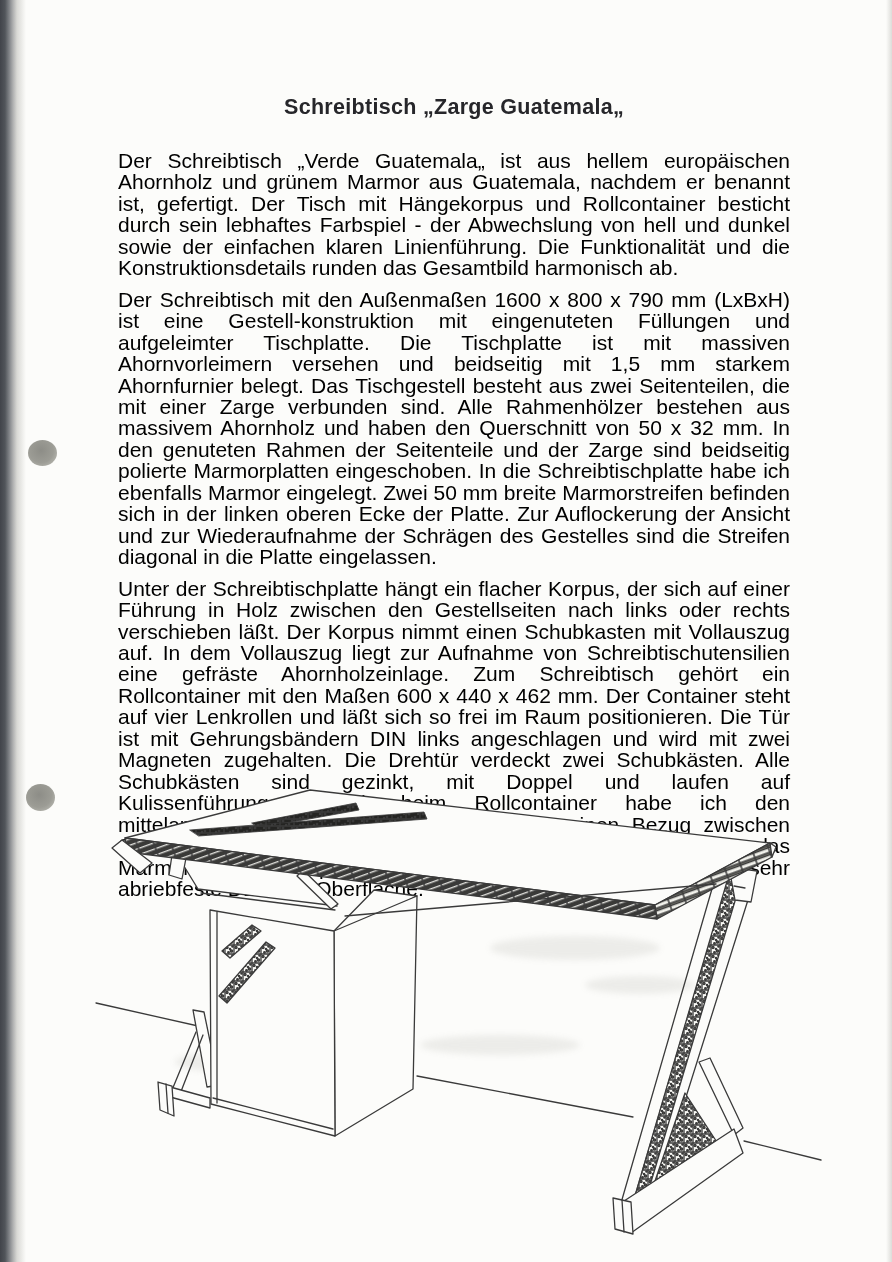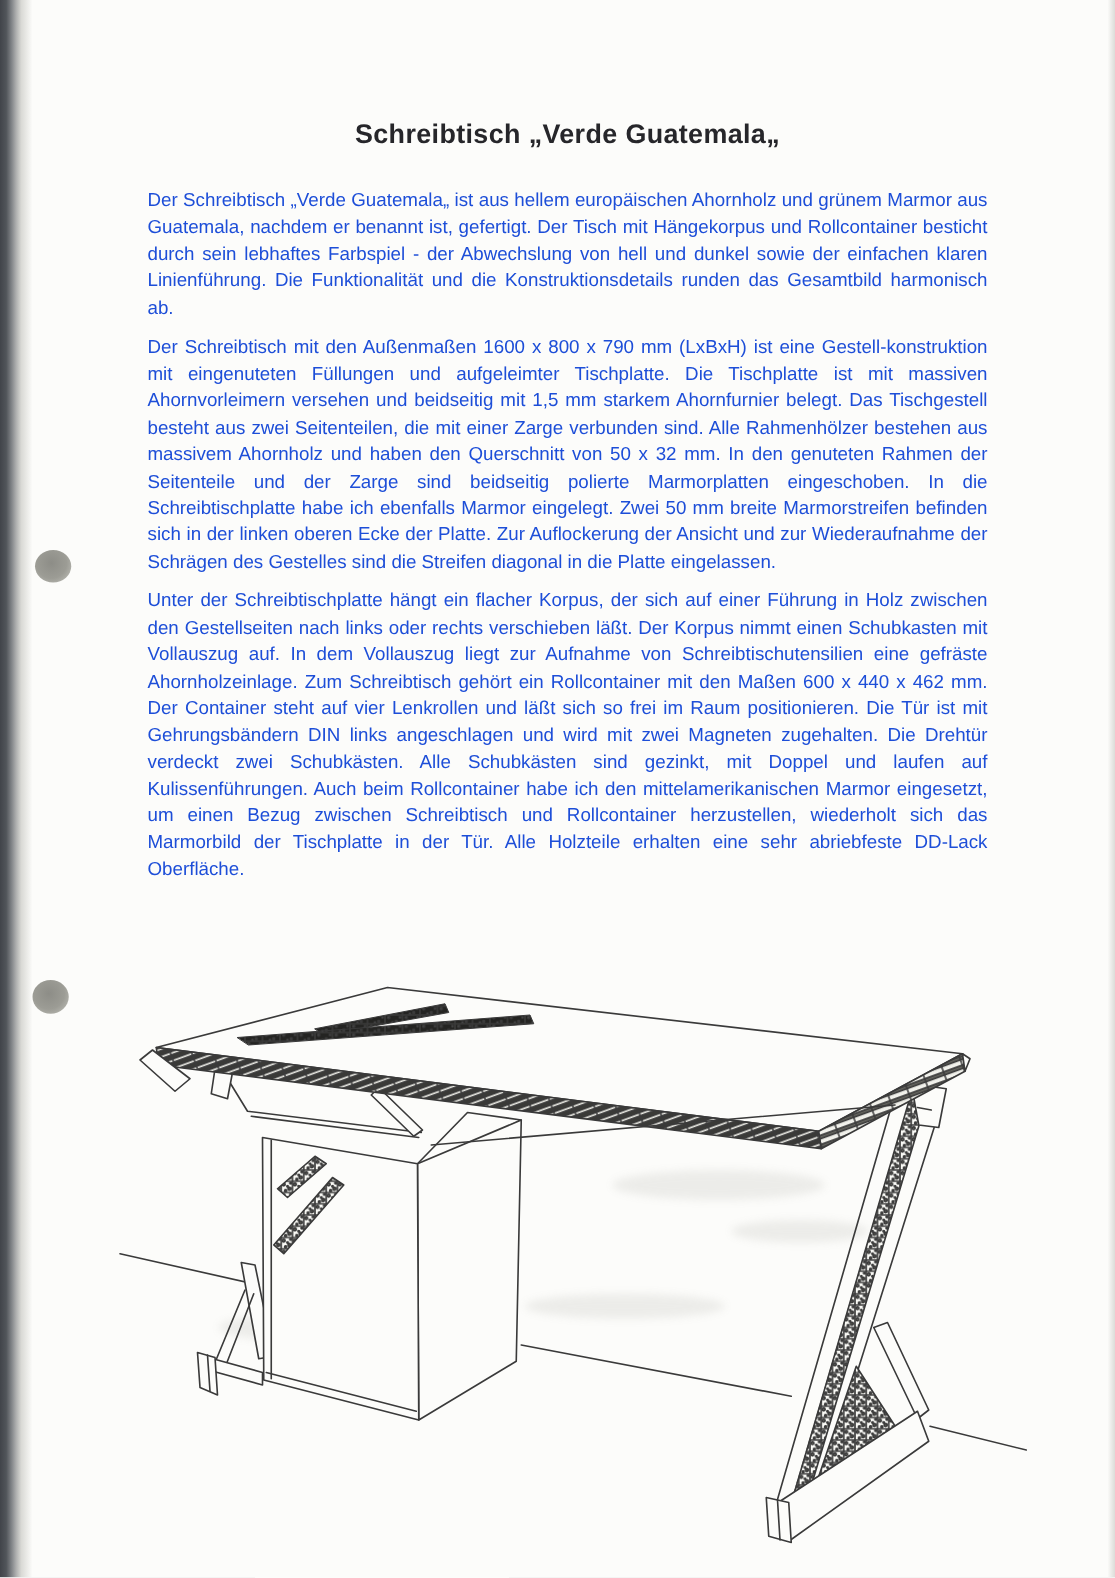--- a/index.html
+++ b/index.html
@@ -9,36 +9,36 @@
     background:linear-gradient(90deg,#41444a 0px,#51555a 5px,#7e8185 9px,#afb0b0 13px,#d9d9d5 17px,rgba(252,252,250,0) 26px);}
   .edge-right{position:absolute;right:0;top:0;width:6px;height:1262px;
     background:linear-gradient(90deg,rgba(252,252,250,0),#dcdcd8);}
   .hole{position:absolute;border-radius:50%;
     background:radial-gradient(circle at 45% 40%,#8d8d87 0%,#9c9c95 55%,#b3b3ac 80%,rgba(203,203,196,0) 100%);}
   .hole-1{left:28px;top:440px;width:29px;height:26px;}
   .hole-2{left:26px;top:784px;width:29px;height:27px;}
   .title{position:absolute;top:94px;left:118px;width:672px;margin:0;text-align:center;
     font-size:21.5px;line-height:26px;font-weight:bold;color:#26262a;letter-spacing:.3px;}
   .text{position:absolute;top:150px;left:118px;width:672px;}
-  .text p{margin:0 0 10px 0;font-size:15px;line-height:21.45px;text-align:justify;
-    color:#1d4ed8;}
+  .text p{margin:0 0 10px 0;font-size:21px;line-height:21.45px;text-align:justify;
+    color:#000000;}
   .figure{position:absolute;left:0;top:0;}
 </style>
 </head>
 <body>
 
 <div class="page">
 
   <div class="edge-left"></div>
   <div class="edge-right"></div>
   <div class="hole hole-1"></div>
   <div class="hole hole-2"></div>
 
   <h1 class="title"></h1>
-  <h1 class="title">Schreibtisch „Verde Guatemala„</h1>
+  <h1 class="title">Schreibtisch „Zarge Guatemala„</h1>
 
   <div class="text">
     <p>Der Schreibtisch „Verde Guatemala„ ist aus hellem europäischen Ahornholz und grünem Marmor aus Guatemala, nachdem er benannt ist, gefertigt. Der Tisch mit Hängekorpus und Rollcontainer besticht durch sein lebhaftes Farbspiel - der Abwechslung von hell und dunkel sowie der einfachen klaren Linienführung. Die Funktionalität und die Konstruktionsdetails runden das Gesamtbild harmonisch ab.</p>
     <p>Der Schreibtisch mit den Außenmaßen 1600 x 800 x 790 mm (LxBxH) ist eine Gestell-konstruktion mit eingenuteten Füllungen und aufgeleimter Tischplatte. Die Tischplatte ist mit massiven Ahornvorleimern versehen und beidseitig mit 1,5 mm starkem Ahornfurnier belegt. Das Tischgestell besteht aus zwei Seitenteilen, die mit einer Zarge verbunden sind. Alle Rahmenhölzer bestehen aus massivem Ahornholz und haben den Querschnitt von 50 x 32 mm. In den genuteten Rahmen der Seitenteile und der Zarge sind beidseitig polierte Marmorplatten eingeschoben. In die Schreibtischplatte habe ich ebenfalls Marmor eingelegt. Zwei 50 mm breite Marmorstreifen befinden sich in der linken oberen Ecke der Platte. Zur Auflockerung der Ansicht und zur Wiederaufnahme der Schrägen des Gestelles sind die Streifen diagonal in die Platte eingelassen.</p>
     <p>Unter der Schreibtischplatte hängt ein flacher Korpus, der sich auf einer Führung in Holz zwischen den Gestellseiten nach links oder rechts verschieben läßt. Der Korpus nimmt einen Schubkasten mit Vollauszug auf. In dem Vollauszug liegt zur Aufnahme von Schreibtischutensilien eine gefräste Ahornholzeinlage. Zum Schreibtisch gehört ein Rollcontainer mit den Maßen 600 x 440 x 462 mm. Der Container steht auf vier Lenkrollen und läßt sich so frei im Raum positionieren. Die Tür ist mit Gehrungsbändern DIN links angeschlagen und wird mit zwei Magneten zugehalten. Die Drehtür verdeckt zwei Schubkästen. Alle Schubkästen sind gezinkt, mit Doppel und laufen auf Kulissenführungen. Auch beim Rollcontainer habe ich den mittelamerikanischen Marmor eingesetzt, um einen Bezug zwischen Schreibtisch und Rollcontainer herzustellen, wiederholt sich das Marmorbild der Tischplatte in der Tür. Alle Holzteile erhalten eine sehr abriebfeste DD-Lack Oberfläche.</p>
   </div>
 
   <svg class="figure" width="892" height="1262" viewBox="0 0 892 1262" fill="none" stroke="#3a3a3a" stroke-width="1.3" stroke-linejoin="round" stroke-linecap="round">
     <defs>
       <pattern id="pSpeck" width="9" height="9" patternUnits="userSpaceOnUse">

